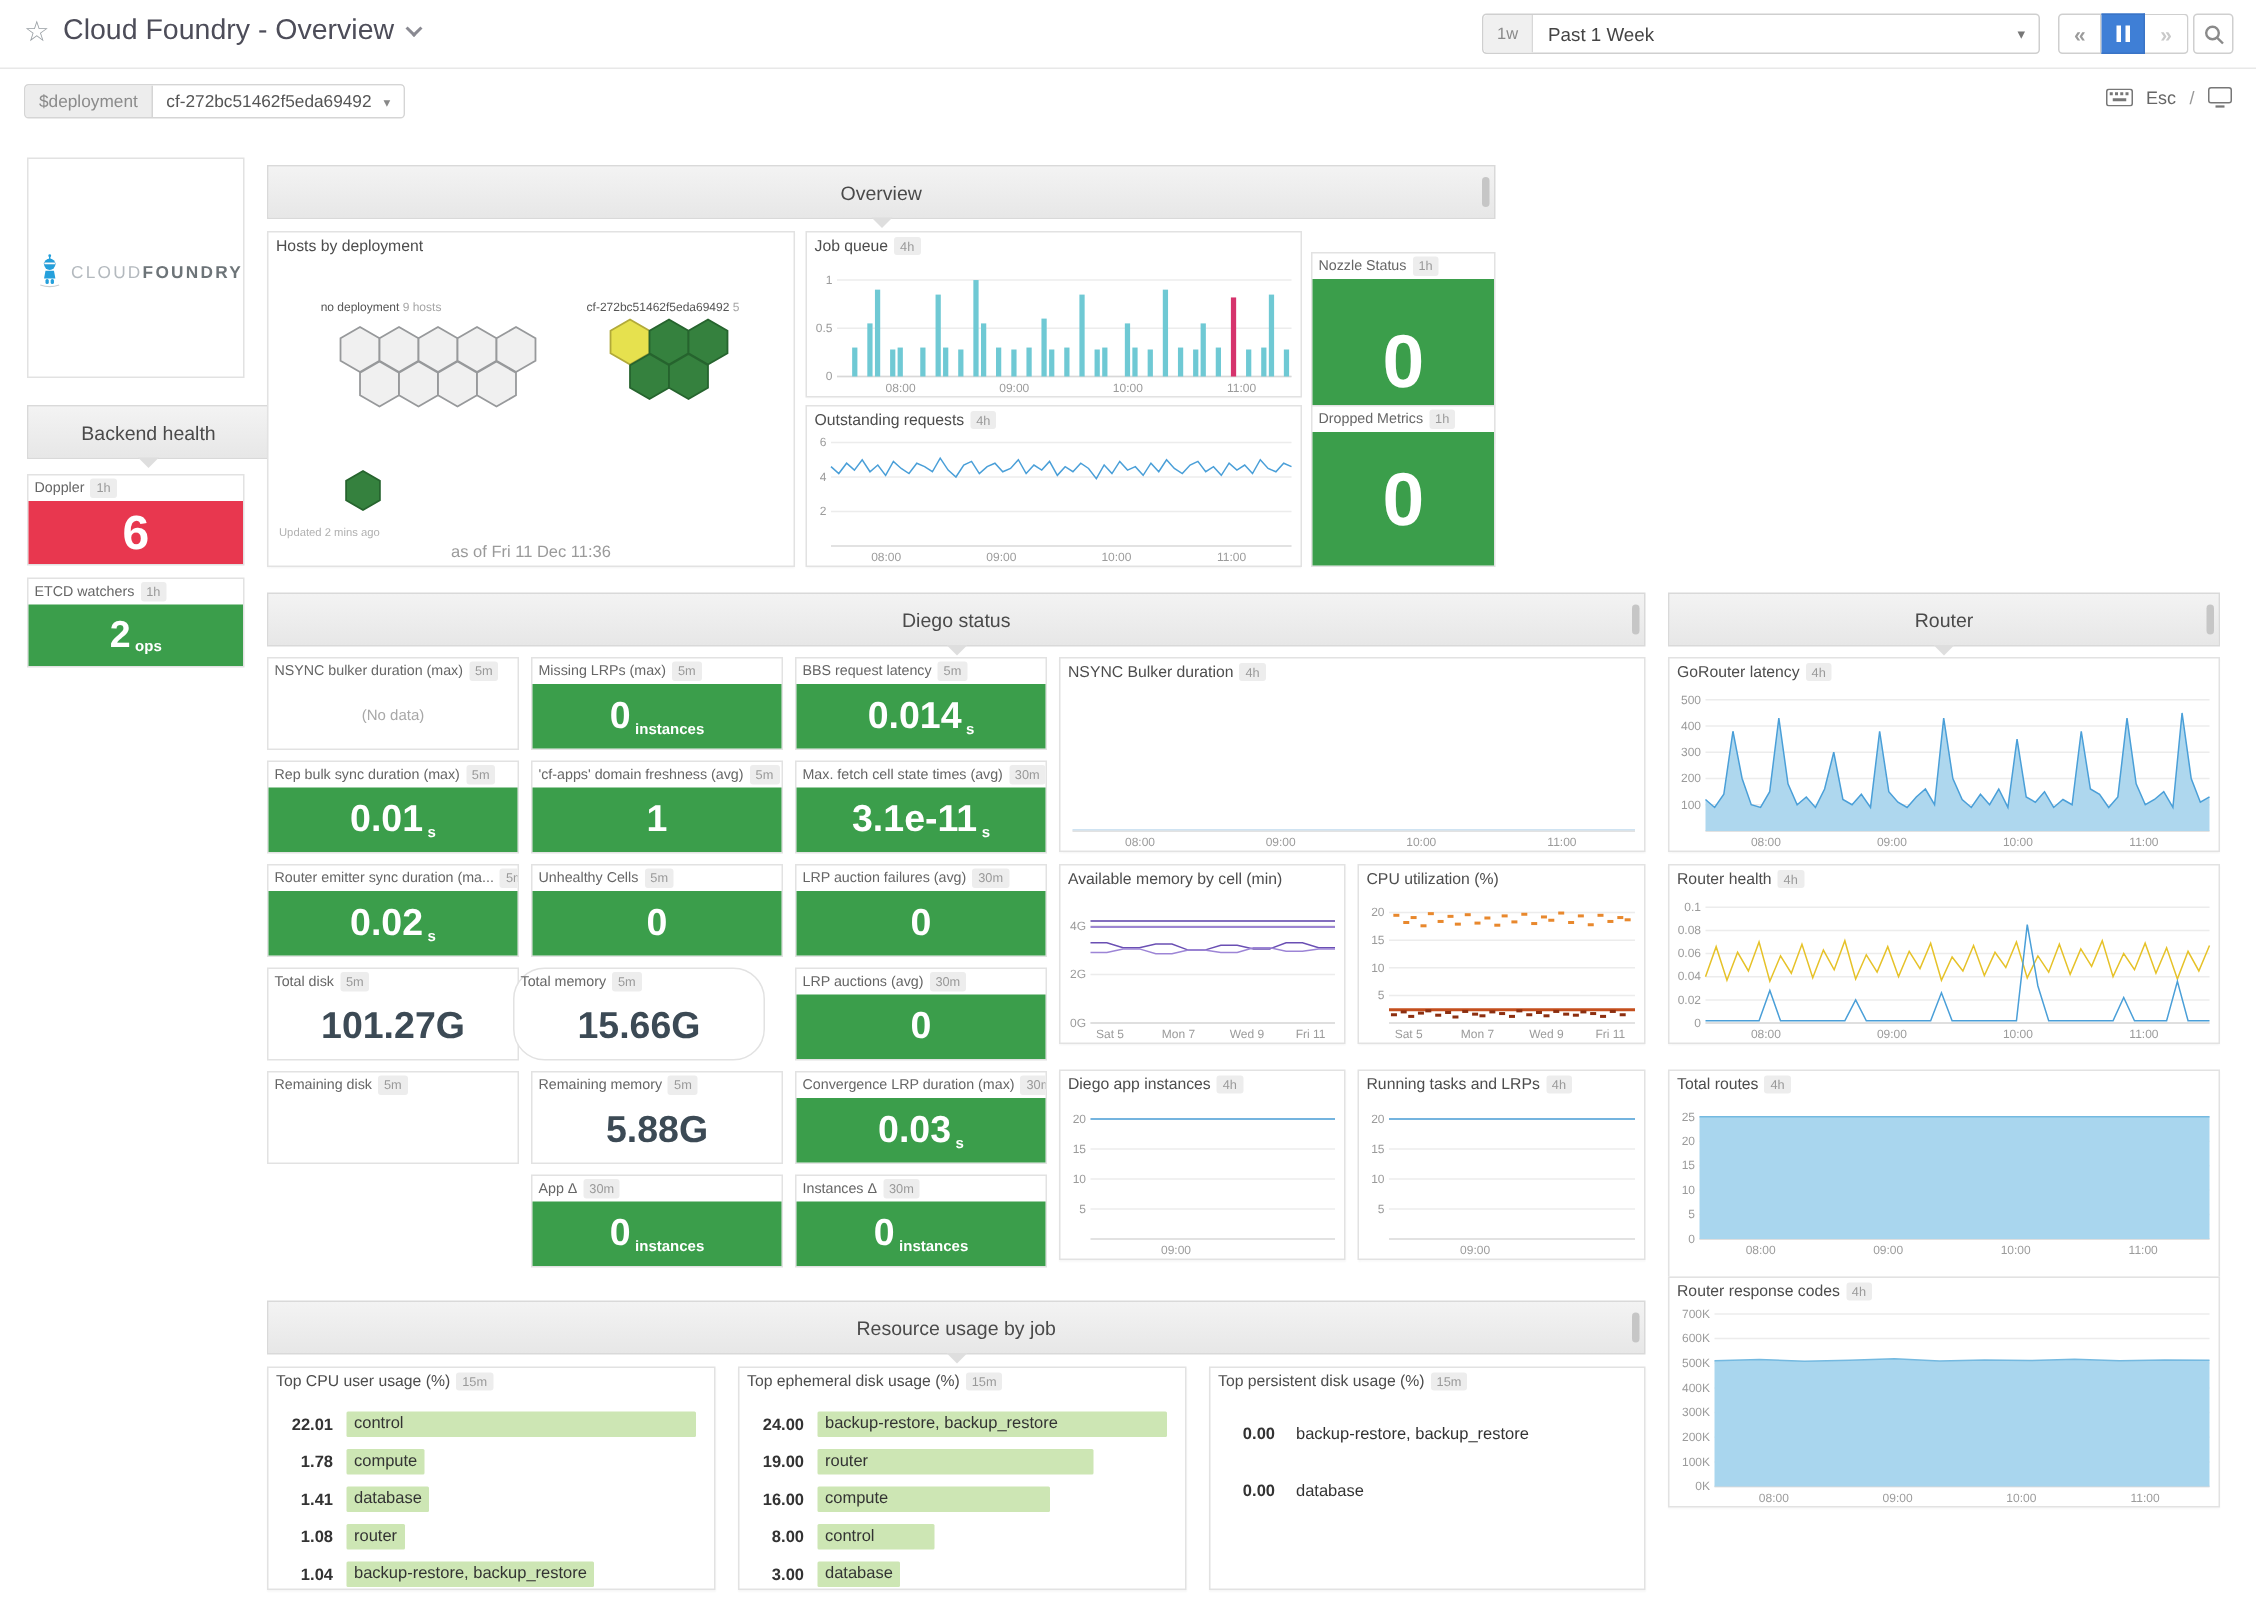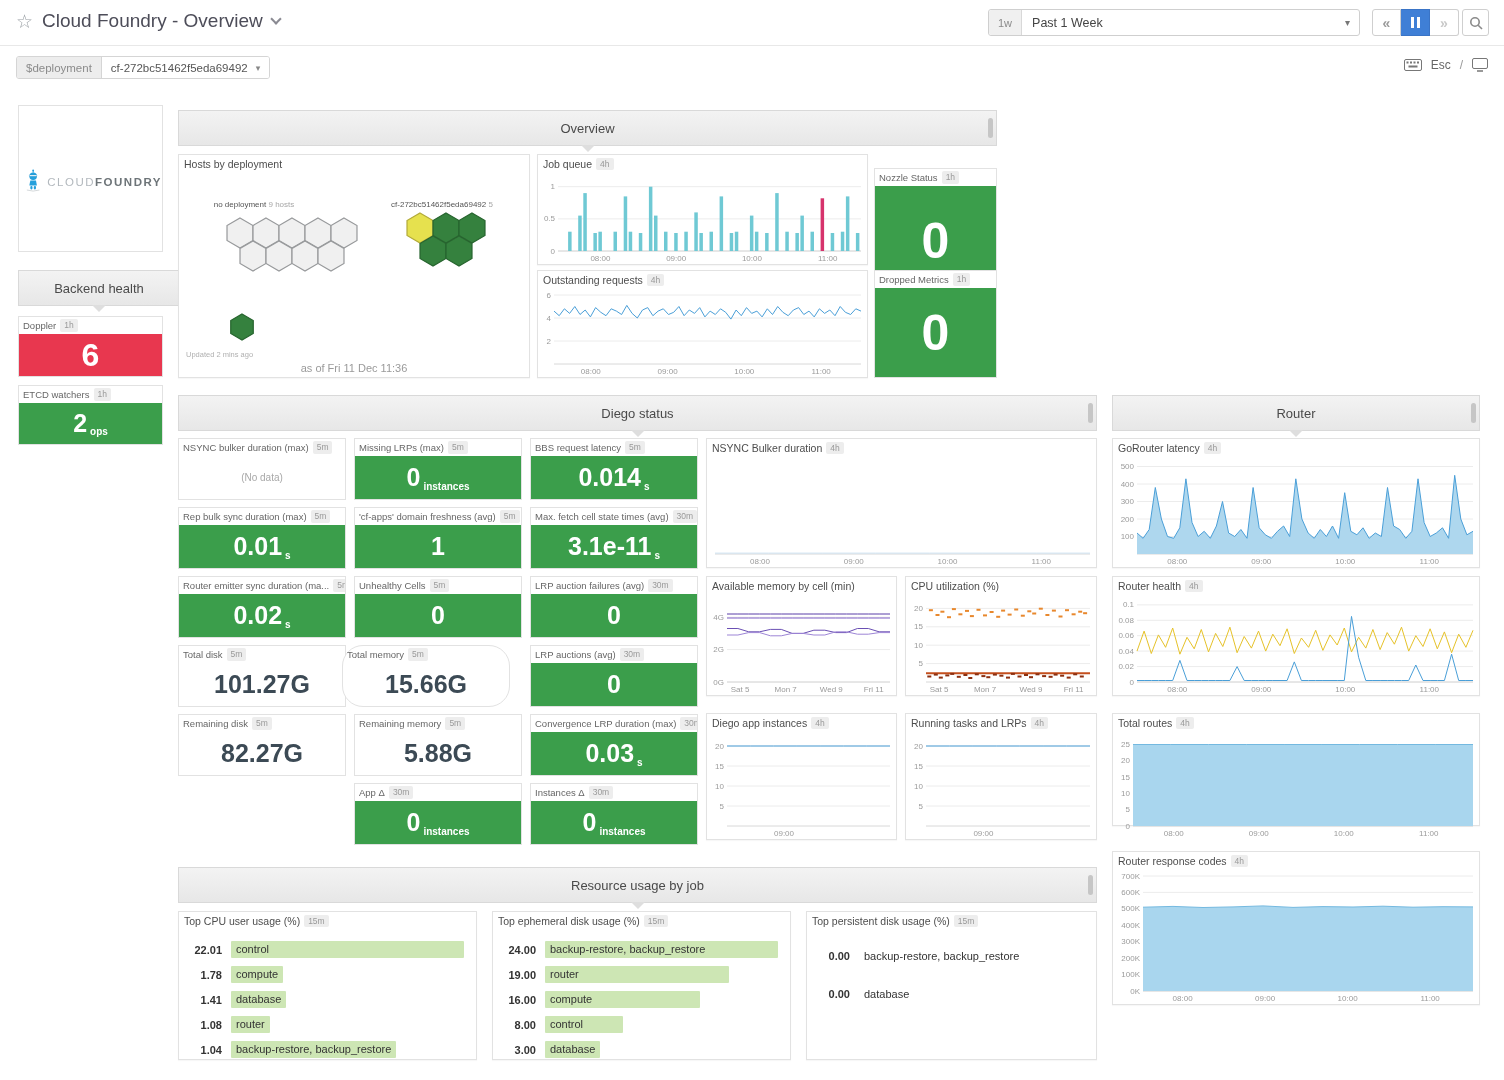--- a/index.html
+++ b/index.html
@@ -413,23 +413,20 @@
           <span class="badge">30m</span>
         </div>
         <div class="tval">
           <span class="num">0</span>
         </div>
       </div>
       <div class="tile white" style="left: 0px; top: 276px; width: 168px; height: 62px;">
         <div class="wtitle">
           <span>Remaining disk</span>
           <span class="badge">5m</span>
-        </div>
-        <div class="tval">
-          <span class="num">82.27G</span>
         </div>
       </div>
       <div class="tile white" style="left: 176px; top: 276px; width: 168px; height: 62px;">
         <div class="wtitle">
           <span>Remaining memory</span>
           <span class="badge">5m</span>
         </div>
         <div class="tval">
           <span class="num">5.88G</span>
         </div>
@@ -670,21 +667,21 @@
           <line x1="24" x2="360" y1="87" y2="87" stroke="#d8d8d8"></line>
           <text class="tk" x="64.3" y="97" text-anchor="middle">08:00</text>
           <text class="tk" x="148.3" y="97" text-anchor="middle">09:00</text>
           <text class="tk" x="232.3" y="97" text-anchor="middle">10:00</text>
           <text class="tk" x="316.3" y="97" text-anchor="middle">11:00</text>
           <polyline points="24.0,56.1 31.1,36.1 38.3,58.5 45.4,39.9 52.6,52.3 59.7,33.0 66.9,59.2 74.0,42.3 81.2,53.8 88.3,34.5 95.5,56.9 102.6,38.4 109.8,51.5 116.9,32.2 124.1,57.7 131.2,41.5 138.4,53.1 145.5,36.1 152.7,56.1 159.8,39.2 167.0,50.7 174.1,33.8 181.3,58.5 188.4,43.0 195.6,52.3 202.7,35.3 209.9,55.4 217.0,39.9 224.2,50.0 231.3,33.0 238.5,56.9 245.6,42.3 252.8,53.1 259.9,34.5 267.1,54.6 274.2,37.6 281.4,49.2 288.5,32.2 295.7,56.1 302.8,40.7 310.0,51.5 317.1,33.8 324.3,53.8 331.4,36.9 338.6,57.7 345.7,39.2 352.9,52.3 360.0,35.3" fill="none" stroke="#e6c229" stroke-width="1"></polyline>
           <polyline points="24.0,85.5 31.1,85.5 38.3,85.5 45.4,85.5 52.6,85.5 59.7,85.5 66.9,65.4 74.0,85.5 81.2,85.5 88.3,85.5 95.5,85.5 102.6,85.5 109.8,85.5 116.9,85.5 124.1,71.6 131.2,85.5 138.4,85.5 145.5,85.5 152.7,85.5 159.8,85.5 167.0,85.5 174.1,85.5 181.3,66.9 188.4,85.5 195.6,85.5 202.7,85.5 209.9,85.5 217.0,85.5 224.2,85.5 231.3,85.5 238.5,21.4 245.6,62.3 252.8,85.5 259.9,85.5 267.1,85.5 274.2,85.5 281.4,85.5 288.5,85.5 295.7,85.5 302.8,70.0 310.0,85.5 317.1,85.5 324.3,85.5 331.4,85.5 338.6,59.2 345.7,85.5 352.9,85.5 360.0,85.5" fill="none" stroke="#4a9fd8" stroke-width="1"></polyline>
         </svg></div>
   </div>
 
-  <div class="widget" style="left:1112px;top:713px;width:368px;height:113px">
+  <div class="widget" style="left:1112px;top:713px;width:368px;height:139px">
     <div class="wtitle">
         <span>Total routes</span>
         <span class="badge">4h</span>
       </div>
     <div class="chart"><svg width="366" height="107">
           <line x1="20" x2="360" y1="94.0" y2="94.0" stroke="#ececec"></line>
           <text class="tk" x="17" y="96.5" text-anchor="end">0</text>
           <line x1="20" x2="360" y1="77.7" y2="77.7" stroke="#ececec"></line>
           <text class="tk" x="17" y="80.2" text-anchor="end">5</text>
           <line x1="20" x2="360" y1="61.4" y2="61.4" stroke="#ececec"></line>

